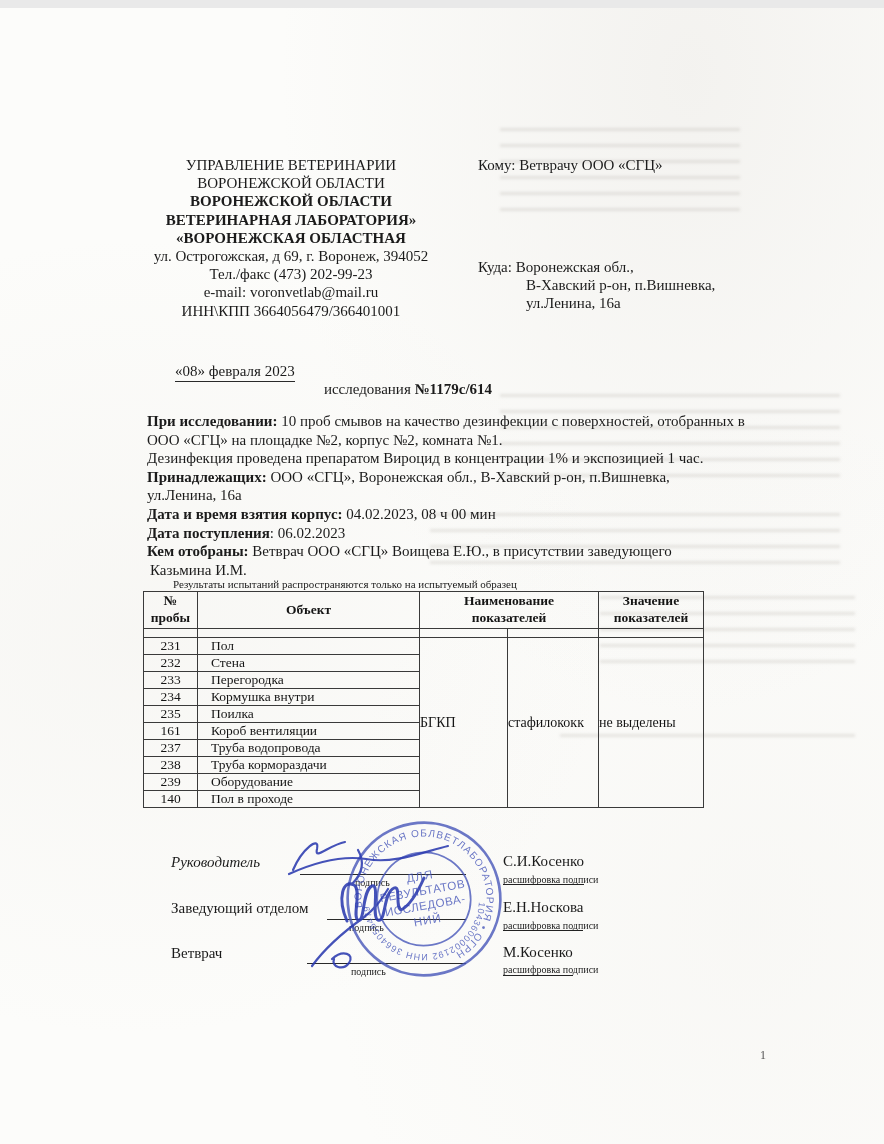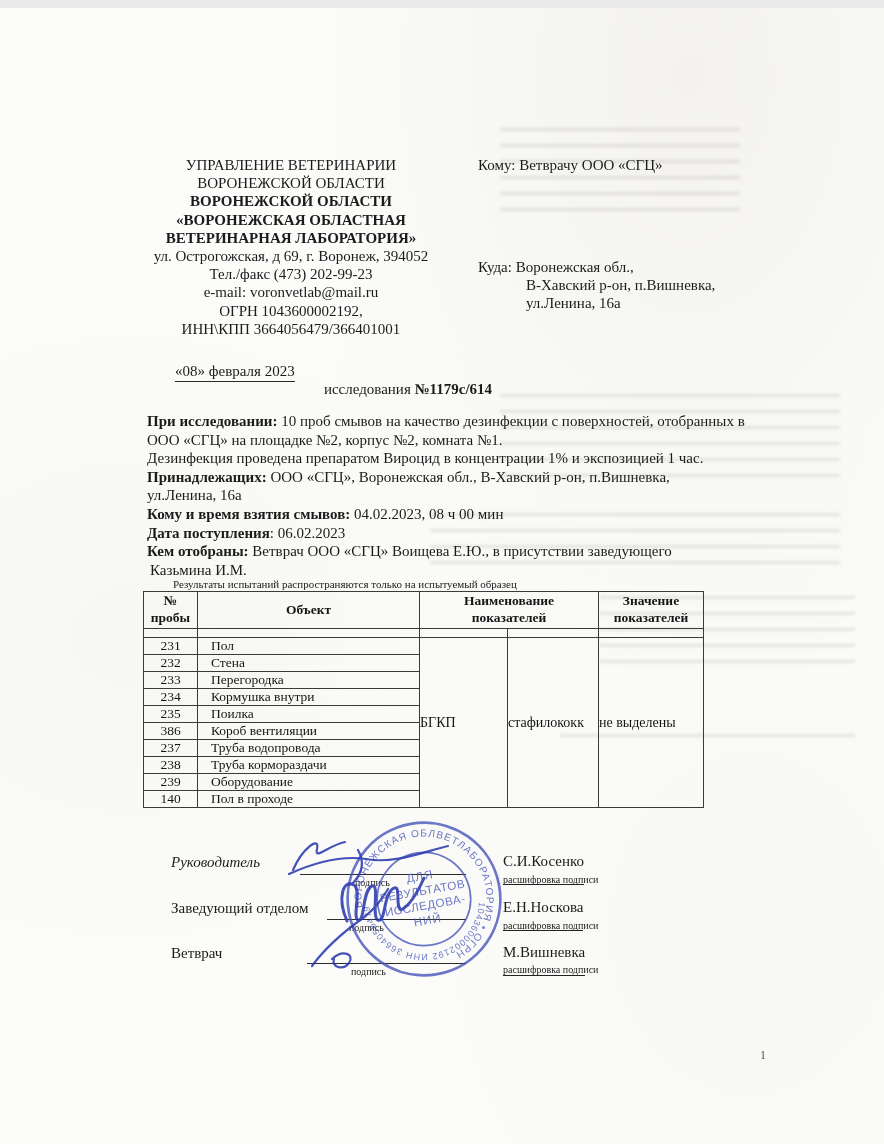--- a/index.html
+++ b/index.html
@@ -70,26 +70,25 @@
   <div class="bleed" style="left:500px;top:120px;width:240px;height:92px;"></div>
   <div class="bleed" style="left:500px;top:386px;width:340px;height:88px;"></div>
   <div class="bleed" style="left:430px;top:505px;width:410px;height:52px;"></div>
   <div class="bleed" style="left:600px;top:588px;width:255px;height:72px;"></div>
   <div class="bleed" style="left:560px;top:726px;width:295px;height:16px;"></div>
 
   <div class="abs sender">
     <div class="nowrap">УПРАВЛЕНИЕ ВЕТЕРИНАРИИ</div>
     <div class="nowrap">ВОРОНЕЖСКОЙ ОБЛАСТИ</div>
     <div class="nowrap b">ВОРОНЕЖСКОЙ ОБЛАСТИ</div>
+    <div class="nowrap b">ВЕТЕРИНАРНАЯ ЛАБОРАТОРИЯ»</div>
     <div class="nowrap b">«ВОРОНЕЖСКАЯ ОБЛАСТНАЯ</div>
-    <div class="nowrap b">ВЕТЕРИНАРНАЯ ЛАБОРАТОРИЯ»</div>
     <div class="nowrap">ул. Острогожская, д 69, г. Воронеж, 394052</div>
     <div class="nowrap">Тел./факс (473) 202-99-23</div>
     <div class="nowrap">e-mail: voronvetlab@mail.ru</div>
-    <div class="nowrap">ОГРН 1043600002192,</div>
     <div class="nowrap">ИНН\КПП 3664056479/366401001</div>
   </div>
 
   <div class="abs recipient-to nowrap">Кому: Ветврачу ООО «СГЦ»</div>
   <div class="abs recipient-addr">
     <div class="nowrap">Куда: Воронежская обл.,</div>
     <div class="nowrap cont">В-Хавский р-он, п.Вишневка,</div>
     <div class="nowrap cont">ул.Ленина, 16а</div>
   </div>
 
@@ -98,21 +97,21 @@
   <div class="abs heading">
     <div class="t2 nowrap"><span>исследования </span><span class="b">№1179с/614</span></div>
   </div>
 
   <div class="abs body-text">
     <div class="nowrap"><span class="b">При исследовании:</span><span> 10 проб смывов на качество дезинфекции с поверхностей, отобранных в</span></div>
     <div class="nowrap"><span>ООО «СГЦ» на площадке №2, корпус №2, комната №1.</span></div>
     <div class="nowrap"><span>Дезинфекция проведена препаратом Вироцид в концентрации 1% и экспозицией 1 час.</span></div>
     <div class="nowrap"><span class="b">Принадлежащих:</span><span> ООО «СГЦ», Воронежская обл., В-Хавский р-он, п.Вишневка,</span></div>
     <div class="nowrap"><span>ул.Ленина, 16а</span></div>
-    <div class="nowrap"><span class="b">Кому и время взятия смывов:</span><span> 04.02.2023, 08 ч 00 мин</span></div>
+    <div class="nowrap"><span class="b">Дата и время взятия корпус:</span><span> 04.02.2023, 08 ч 00 мин</span></div>
     <div class="nowrap"><span class="b">Дата поступления</span><span>: 06.02.2023</span></div>
     <div class="nowrap"><span class="b">Кем отобраны:</span><span> Ветврач ООО «СГЦ» Воищева Е.Ю., в присутствии заведующего</span></div>
     <div class="nowrap" style="padding-left:3px;"><span>Казьмина И.М.</span></div>
   </div>
 
   <div class="abs tbl-caption nowrap">Результаты испытаний распространяются только на испытуемый образец</div>
 
   <table class="tbl">
     <colgroup>
         <col style="width:54px">
@@ -152,21 +151,21 @@
         </tr>
     <tr>
           <td class="num">234</td>
           <td class="obj">Кормушка внутри</td>
         </tr>
     <tr>
           <td class="num">235</td>
           <td class="obj">Поилка</td>
         </tr>
     <tr>
-          <td class="num">386</td>
+          <td class="num">161</td>
           <td class="obj">Короб вентиляции</td>
         </tr>
     <tr>
           <td class="num">237</td>
           <td class="obj">Труба водопровода</td>
         </tr>
     <tr>
           <td class="num">238</td>
           <td class="obj">Труба кормораздачи</td>
         </tr>
@@ -189,21 +188,21 @@
 
   <div class="abs sig-role nowrap" style="left:171px;top:892px;">Заведующий отделом</div>
   <div class="abs sig-line" style="left:327px;top:911px;width:139px;"></div>
   <div class="abs sig-small" style="left:349px;top:914px;">подпись</div>
   <div class="abs sig-name nowrap" style="left:503px;top:891px;">Е.Н.Носкова</div>
   <div class="abs sig-small" style="left:503px;top:912px;">расшифровка подписи</div>
 
   <div class="abs sig-role nowrap" style="left:171px;top:937px;">Ветврач</div>
   <div class="abs sig-line" style="left:307px;top:955px;width:159px;"></div>
   <div class="abs sig-small" style="left:351px;top:958px;">подпись</div>
-  <div class="abs sig-name nowrap" style="left:503px;top:936px;">М.Вишневка</div>
+  <div class="abs sig-name nowrap" style="left:503px;top:936px;">М.Косенко</div>
   <div class="abs sig-small" style="left:503px;top:956px;">расшифровка подписи</div>
 
   <svg class="stamp" viewBox="0 0 200 200">
     <g transform="rotate(-10 100 100)" fill="#4353b8" stroke="none">
       <circle cx="100" cy="100" r="72" fill="none" stroke="#4353b8" stroke-width="2.6"></circle>
       <circle cx="100" cy="100" r="44" fill="none" stroke="#4353b8" stroke-width="1.6"></circle>
       <defs>
         <path id="arcTop" d="M100,100 m-59,0 a59,59 0 1,1 118,0 a59,59 0 1,1 -118,0"></path>
         <path id="arcBot" d="M100,100 m52,0 a52,52 0 1,1 -104,0 a52,52 0 1,1 104,0"></path>
       </defs>

